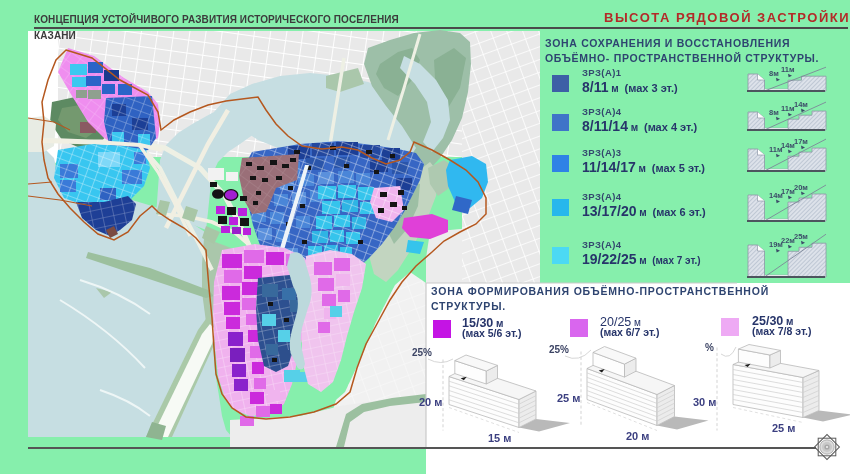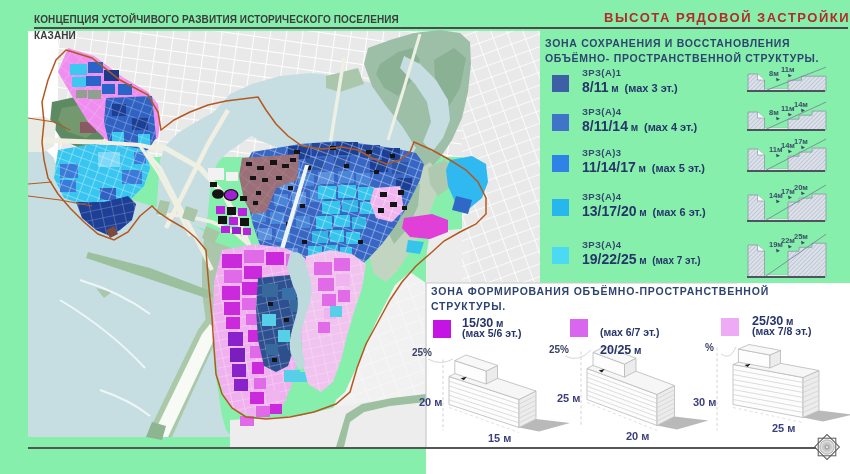--- a/index.html
+++ b/index.html
@@ -630,18 +630,18 @@
 <div class="abs hdr" style="left:582px;top:239px;font-size:9.5px;letter-spacing:0.4px;color:#33476e;">ЗРЗ(А)4</div>
 <div class="abs" style="left:582px;top:250px;font-weight:bold;color:#27356a;white-space:nowrap;"><span style="font-size:14px;">19/22/25</span><span style="font-size:10px;"> м </span><span style="font-size:10px;margin-top:48px;">&nbsp;(мах 7 эт.)</span></div>
 
 <div class="abs hdr" style="left:431px;top:284px;font-size:10.5px;letter-spacing:0.8px;line-height:14.5px;">ЗОНА ФОРМИРОВАНИЯ ОБЪЁМНО-ПРОСТРАНСТВЕННОЙ<br>СТРУКТУРЫ.</div>
 
 <div class="abs" style="left:433px;top:320px;width:18px;height:18px;background:#c414e4;"></div>
 <div class="abs" style="left:462px;top:313px;font-weight:bold;color:#27356a;white-space:nowrap;"><span style="font-size:12.5px;">15/30</span><span style="font-size:10px;"> м</span></div>
 <div class="abs" style="left:462px;top:327px;font-weight:bold;color:#27356a;white-space:nowrap;font-size:10.5px;">(мах 5/6 эт.)</div>
 
 <div class="abs" style="left:570px;top:319px;width:18px;height:18px;background:#d966ee;"></div>
-<div class="abs" style="left:600px;top:312px;font-weight:bold;color:#27356a;white-space:nowrap;margin-top:28px;"><span style="font-size:12.5px;">20/25</span><span style="font-size:10px;"> м</span></div>
+<div class="abs" style="left:600px;top:312px;font-weight:normal;color:#27356a;white-space:nowrap;"><span style="font-size:12.5px;">20/25</span><span style="font-size:10px;"> м</span></div>
 <div class="abs" style="left:600px;top:326px;font-weight:bold;color:#27356a;white-space:nowrap;font-size:10.5px;">(мах 6/7 эт.)</div>
 
 <div class="abs" style="left:721px;top:318px;width:18px;height:18px;background:#eeaaf4;"></div>
 <div class="abs" style="left:752px;top:311px;font-weight:bold;color:#27356a;white-space:nowrap;"><span style="font-size:12.5px;">25/30</span><span style="font-size:10px;"> м</span></div>
 <div class="abs" style="left:752px;top:325px;font-weight:bold;color:#27356a;white-space:nowrap;font-size:10.5px;">(мах 7/8 эт.)</div>
 </div>
 </body></html>

